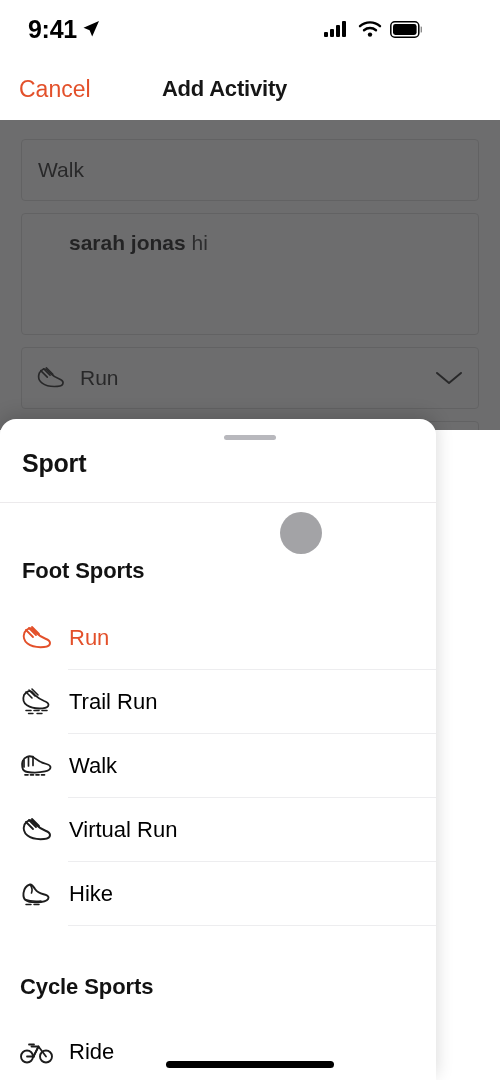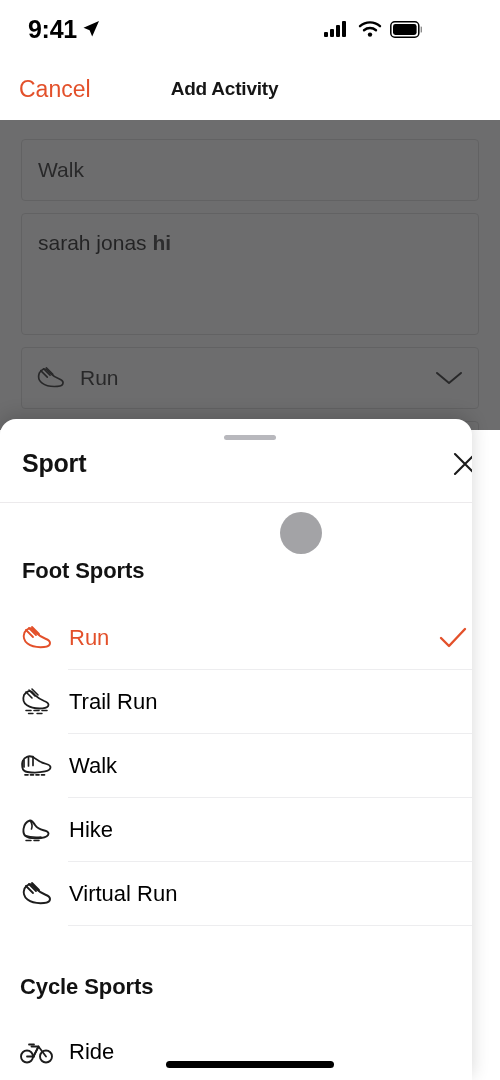--- a/index.html
+++ b/index.html
@@ -69,21 +69,21 @@
     border: none;
     font-family: inherit;
     cursor: pointer;
     padding: 0;
   }
   .nav-title {
     position: absolute;
     left: 0; right: 15px; top: 50%;
     transform: translateY(-50%);
     text-align: center;
-    font-size: 19px;
+    font-size: 22px;
     font-weight: 700;
     color: #161616;
     letter-spacing: -0.2px;
   }
 
   
   .form-area {
     position: absolute;
     top: 120px; left: 0;
     width: 500px; height: 310px;
@@ -104,22 +104,22 @@
   .field-next  { top: 301px; height: 40px; }
 
   .field-text {
     position: absolute;
     left: 16px;
     top: 18px;
     font-size: 21px;
     color: #2b2b2b;
   }
   .field-desc .field-text { top: 17px; }
-  .desc-user { font-weight: 400; color: #1b1b1b; }
-  .desc-rest { font-weight: 700; color: #3a3a3a; }
+  .desc-user { font-weight: 700; color: #1b1b1b; margin-left: 31px; }
+  .desc-rest { font-weight: 400; color: #3a3a3a; }
 
   .sport-row {
     position: absolute;
     left: 14px; right: 14px; top: 0; bottom: 0;
     display: flex;
     align-items: center;
     gap: 14px;
   }
   .sport-row .sport-label {
     font-size: 21px;
@@ -134,21 +134,21 @@
     top: 120px; left: 0;
     width: 500px; height: 310px;
     background: rgba(40,40,42,0.68);
     z-index: 2;
   }
 
   
   .sheet {
     position: absolute;
     left: 0; top: 419px;
-    width: 472px;
+    width: 436px;
     height: 661px;
     background: #ffffff;
     border-radius: 16px 16px 0 0;
     box-shadow: 0 -4px 18px rgba(0,0,0,0.16);
     z-index: 3;
     overflow: hidden;
   }
   .drag-handle {
     position: absolute;
     top: 16px; left: 50%;
@@ -380,37 +380,37 @@
             <path d="M3 7.5 C2 9 2 12 2.4 14.5 C2.8 17 4.5 18.6 7.5 19 C12.5 19.7 20 19.6 25 18.4 C28.6 17.5 30.5 16 30.5 14.2 C30.5 12.6 28.8 11.7 26.4 11 C22.6 10 18.5 8.2 15 5.4 C12.8 3.6 9.5 2.8 7 3.8 C5 4.6 3.6 6 3 7.5 Z" stroke="#1d1d1d" stroke-width="1.8" fill="none" stroke-linejoin="round"></path>
             <path d="M5 21.8 L8 21.8 M10.5 21.8 L13.5 21.8 M16 21.8 L19 21.8 M21.5 21.8 L24.5 21.8" stroke="#1d1d1d" stroke-width="1.7" stroke-linecap="round"></path>
           </svg>
         </span>
         <span class="item-label">Walk</span>
       </div>
 
       <div class="sport-item">
         <span class="item-icon">
           <svg width="34" height="28" viewBox="0 0 34 28">
+            <path d="M6 6 L13 13 M9 4 L16 11 M12 3 L19 10" stroke="#1d1d1d" stroke-width="1.8" fill="none" stroke-linecap="round"></path>
+            <path d="M4.5 8.5 C3 12.5 4 17 7.5 19.5 C11.5 22.5 18 23.5 24 23 C27.5 22.7 30 21.5 30 19 C30 17 28 15.8 25.5 14.8 C22 13.4 19 11.6 16 8.8 L12.5 5.2 C10.5 3.4 7 4.3 4.5 8.5 Z" stroke="#1d1d1d" stroke-width="2" fill="none" stroke-linejoin="round"></path>
+          </svg>
+        </span>
+        <span class="item-label">Virtual Run</span>
+      </div>
+
+      <div class="sport-item">
+        <span class="item-icon">
+          <svg width="34" height="28" viewBox="0 0 34 28">
             <path d="M10 4.5 C6.5 5.5 4 9 3.5 13 C3.2 16 3.8 18.6 5.5 20 C8 22 15 22.6 21 22 C25.5 21.5 28.5 20 28.5 17.6 C28.5 15.8 26.5 14.9 23.5 14.2 C20 13.4 17 11.8 15 9 C13.6 7 12.2 4 10 4.5 Z" stroke="#1d1d1d" stroke-width="1.9" fill="none" stroke-linejoin="round"></path>
             <path d="M10.5 5 C12 7.5 12.5 10.5 11.5 13" stroke="#1d1d1d" stroke-width="1.6" fill="none" stroke-linecap="round"></path>
             <path d="M5 19.5 C9 21 15 21.5 21 21" stroke="#1d1d1d" stroke-width="1.4" fill="none" stroke-linecap="round"></path>
             <path d="M6 24.5 L11 24.5 M14 24.5 L19 24.5" stroke="#1d1d1d" stroke-width="1.5" stroke-linecap="round"></path>
           </svg>
         </span>
         <span class="item-label">Hike</span>
-      </div>
-
-      <div class="sport-item">
-        <span class="item-icon">
-          <svg width="34" height="28" viewBox="0 0 34 28">
-            <path d="M6 6 L13 13 M9 4 L16 11 M12 3 L19 10" stroke="#1d1d1d" stroke-width="1.8" fill="none" stroke-linecap="round"></path>
-            <path d="M4.5 8.5 C3 12.5 4 17 7.5 19.5 C11.5 22.5 18 23.5 24 23 C27.5 22.7 30 21.5 30 19 C30 17 28 15.8 25.5 14.8 C22 13.4 19 11.6 16 8.8 L12.5 5.2 C10.5 3.4 7 4.3 4.5 8.5 Z" stroke="#1d1d1d" stroke-width="2" fill="none" stroke-linejoin="round"></path>
-          </svg>
-        </span>
-        <span class="item-label">Virtual Run</span>
       </div>
 
       <div class="section-header section-cycle">Cycle Sports</div>
 
       <div class="sport-item">
         <span class="item-icon">
           <svg width="34" height="26" viewBox="0 0 34 26">
             <circle cx="7" cy="17.5" r="6" stroke="#1d1d1d" stroke-width="1.9" fill="none"></circle>
             <circle cx="26" cy="17.5" r="6" stroke="#1d1d1d" stroke-width="1.9" fill="none"></circle>
             <path d="M7 17.5 L13.5 17.5 L18.5 7.5 L26 17.5" stroke="#1d1d1d" stroke-width="1.8" fill="none" stroke-linejoin="round" stroke-linecap="round"></path>

